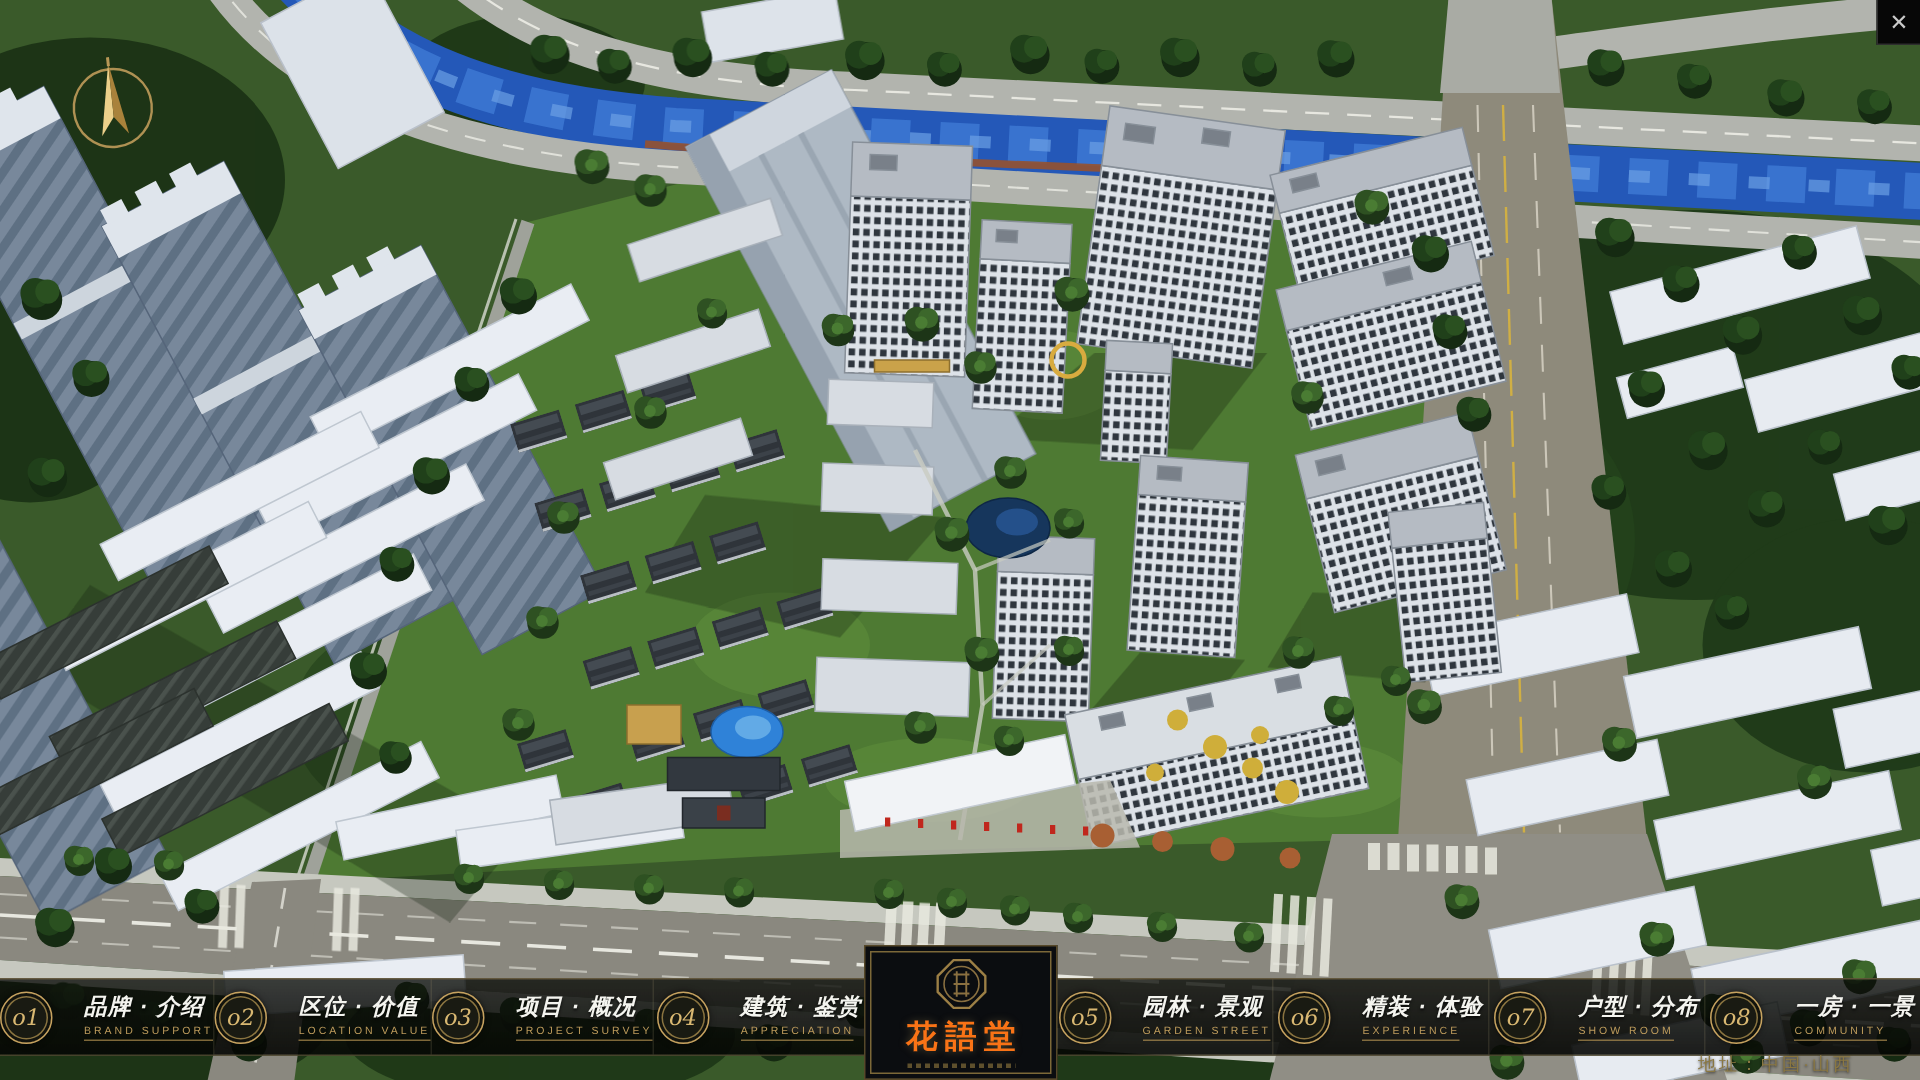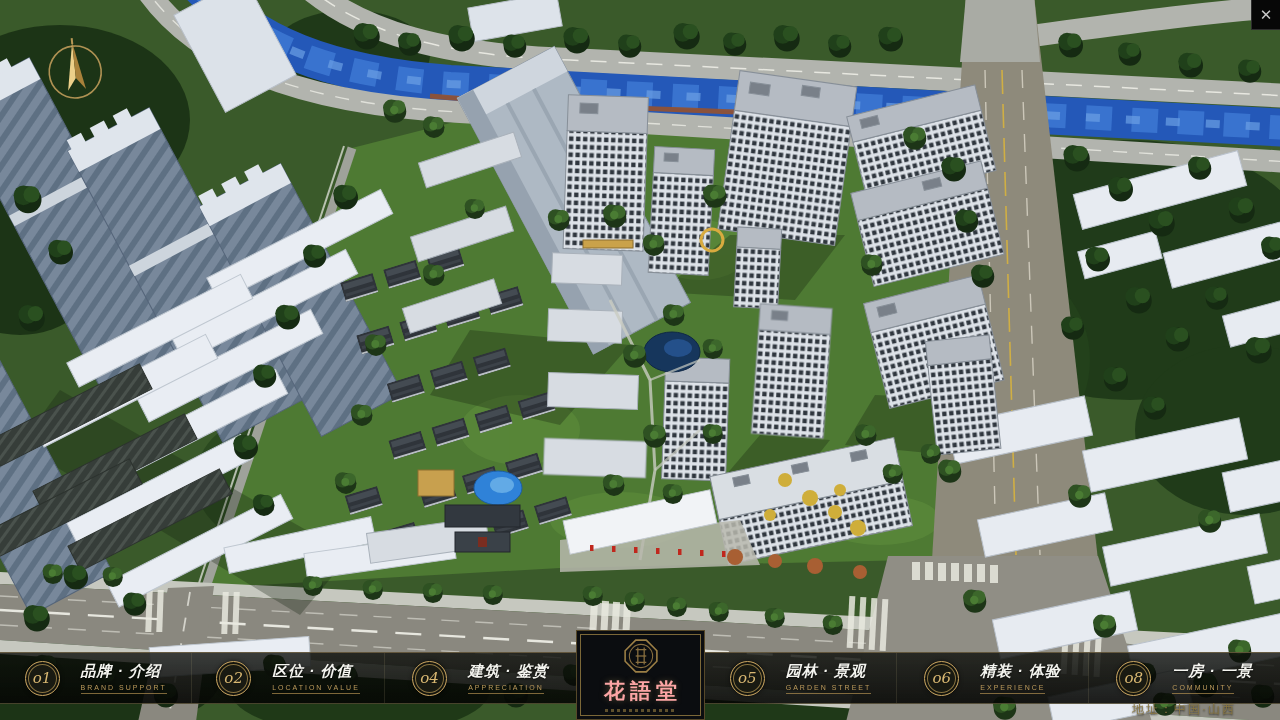--- a/index.html
+++ b/index.html
@@ -25,21 +25,21 @@
   .lbl{display:flex;flex-direction:column;align-items:flex-start;}
   .zh{color:#f4f4ef;font-size:15px;font-weight:bold;letter-spacing:1px;
       text-shadow:0 1px 2px rgba(0,0,0,.8);white-space:nowrap;font-style:italic;}
   .en{color:#bd9b5c;font-size:7px;letter-spacing:2px;margin-top:3px;padding-bottom:2px;
       border-bottom:1px solid rgba(176,143,80,.7);white-space:nowrap;}
 
   
   .logo-panel{position:absolute;left:576px;top:630px;width:129px;height:90px;z-index:4;
               background:#0b0d10;border:1px solid #564829;box-shadow:inset 0 0 0 3px #0b0d10, inset 0 0 0 4px #7c6838;
               display:flex;flex-direction:column;align-items:center;justify-content:flex-start;padding-top:7px;box-sizing:border-box;}
-  .logo-title{color:#fca5a5;font-family:"DejaVu Serif",serif;font-size:21px;font-weight:bold;
+  .logo-title{color:#f97316;font-family:"DejaVu Serif",serif;font-size:21px;font-weight:bold;
               letter-spacing:5px;margin-top:3px;text-shadow:0 0 6px rgba(216,181,102,.35);padding-left:5px;}
   .logo-sub{width:72px;height:3px;margin-top:4px;opacity:.75;
             background:repeating-linear-gradient(90deg,#7a6636 0 3px,transparent 3px 6px);}
 
   
   .address{position:absolute;right:44px;top:701px;z-index:3;color:#8a7742;font-size:12px;
            letter-spacing:2px;text-shadow:0 1px 2px rgba(0,0,0,.8);}
 
   
   .close-btn{position:absolute;right:0;top:0;width:28px;height:29px;z-index:5;cursor:pointer;
@@ -516,20 +516,29 @@
     <span class="badge">
           <span>o2</span>
         </span>
     <span class="lbl">
           <span class="zh">区位 · 价值</span>
     <span class="en">LOCATION VALUE</span>
         </span>
   </div>
   <div class="nav-item">
     <span class="badge">
+          <span>o3</span>
+        </span>
+    <span class="lbl">
+          <span class="zh">项目 · 概况</span>
+    <span class="en">PROJECT SURVEY</span>
+        </span>
+  </div>
+  <div class="nav-item">
+    <span class="badge">
           <span>o4</span>
         </span>
     <span class="lbl">
           <span class="zh">建筑 · 鉴赏</span>
     <span class="en">APPRECIATION</span>
         </span>
   </div>
 </div>
 
 <div class="logo-panel">
@@ -562,20 +571,29 @@
     <span class="badge">
           <span>o6</span>
         </span>
     <span class="lbl">
           <span class="zh">精装 · 体验</span>
     <span class="en">EXPERIENCE</span>
         </span>
   </div>
   <div class="nav-item">
     <span class="badge">
+          <span>o7</span>
+        </span>
+    <span class="lbl">
+          <span class="zh">户型 · 分布</span>
+    <span class="en">SHOW ROOM</span>
+        </span>
+  </div>
+  <div class="nav-item">
+    <span class="badge">
           <span>o8</span>
         </span>
     <span class="lbl">
           <span class="zh">一房 · 一景</span>
     <span class="en">COMMUNITY</span>
         </span>
   </div>
 </div>
 
 <div class="address">地址：中国·山西</div>

